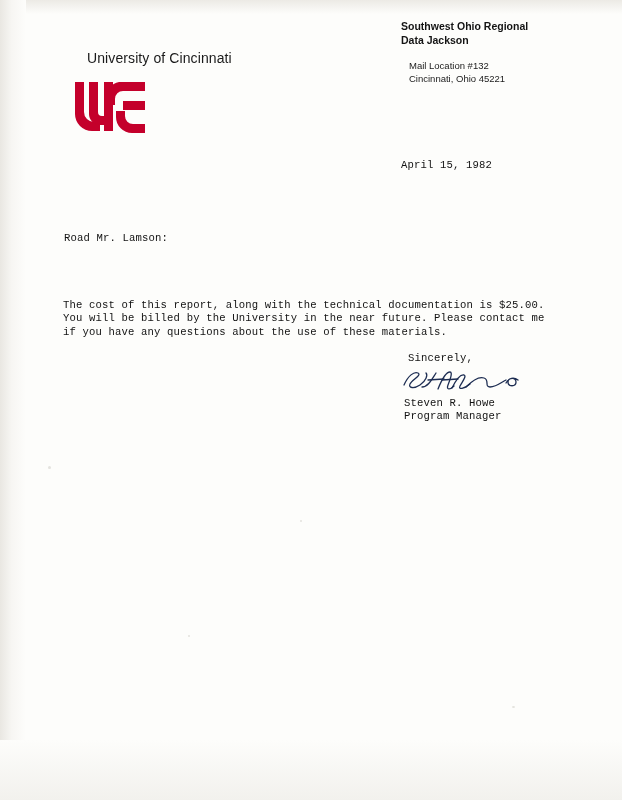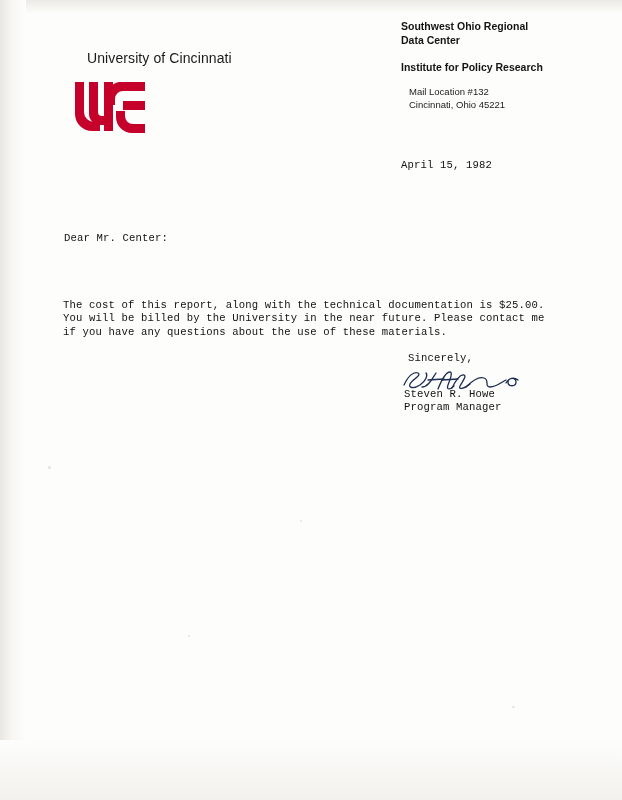--- a/index.html
+++ b/index.html
@@ -138,21 +138,21 @@
     white-space: pre-line;
   }
   .closing {
     position: absolute;
     left: 408px;
     top: 352px;
   }
   .signer {
     position: absolute;
     left: 404px;
-    top: 388px;
+    top: 397px;
     white-space: pre-line;
   }
   .signature {
     position: absolute;
     left: 398px;
     top: 367px;
     width: 140px;
     height: 28px;
   }
   
@@ -187,30 +187,29 @@
 
         <path d="M50 21 h22 v9 h-22 z"></path>
 
         <path d="M43 31 h9 v5 a8 8 0 0 0 8 8 h12 v9 h-13 a16 16 0 0 1 -16 -16 z"></path>
       </g>
     </svg>
   </div>
 
   <div class="lh-block">
     <div class="lh-title">Southwest Ohio Regional
-Data Center</div>
-    <div class="lh-sub">Institute for Policy Research</div>
+Data Jackson</div>
     <div class="lh-addr">Mail Location #132
 Cincinnati, Ohio 45221</div>
   </div>
 
   <div class="tw date">April 15, 1982</div>
 
 
-  <div class="tw salutation">Dear Mr. Center:</div>
+  <div class="tw salutation">Road Mr. Lamson:</div>
 
   <div class="tw para2">     The cost of this report, along with the technical documentation is $25.00.
 You will be billed by the University in the near future.  Please contact me
 if you have any questions about the use of these materials.</div>
 
   <div class="tw closing">Sincerely,</div>
 
   <div class="signature">
     <svg viewBox="0 0 140 28" width="140" height="28" aria-hidden="true">
       <g fill="none" stroke="#1d2d52" stroke-width="1.3" stroke-linecap="round">

